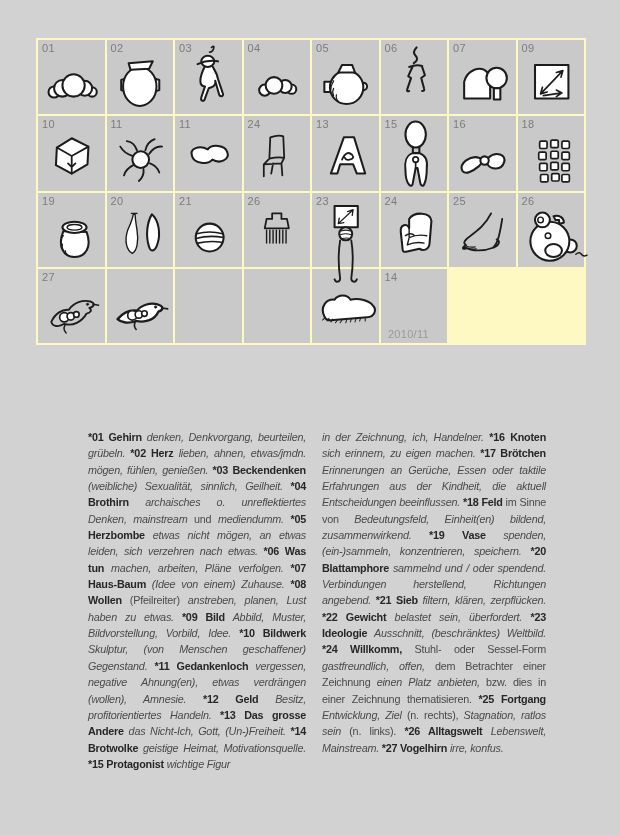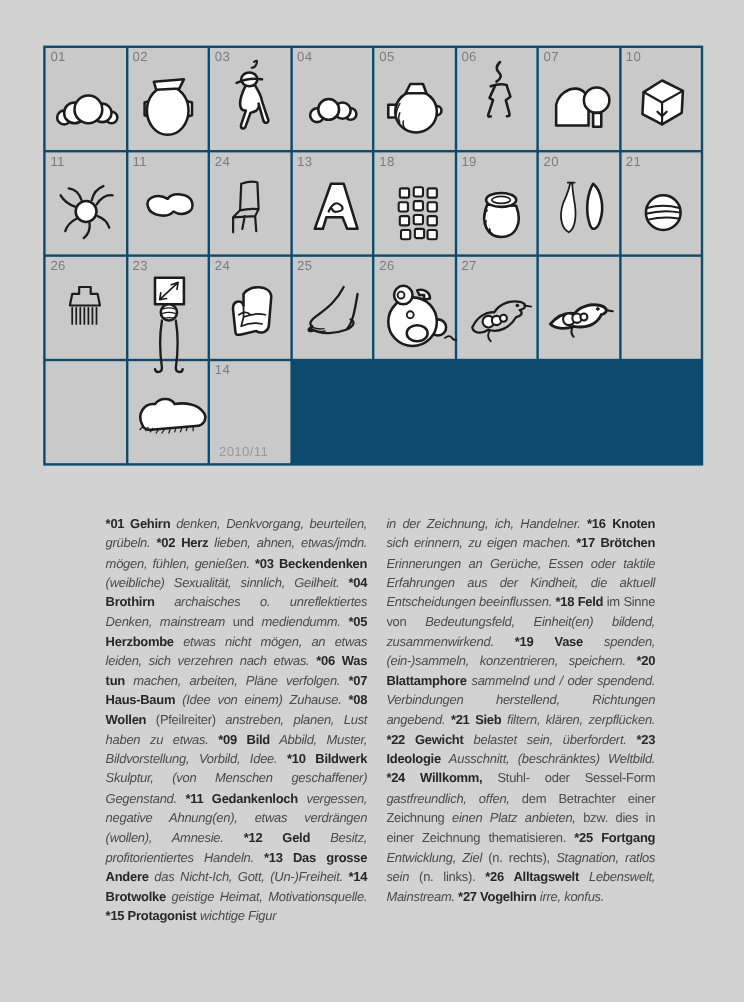--- a/index.html
+++ b/index.html
@@ -2,23 +2,23 @@
 <html><head>
 <meta charset="utf-8">
 <style>
   html,body{margin:0;padding:0;}
   body{
     width:620px;height:835px;position:relative;
     background:#d2d2d2;overflow:hidden;
     font-family:"Liberation Sans","DejaVu Sans",sans-serif;
   }
   .grid{
-    position:absolute;left:36px;top:38px;width:550px;height:350px;
+    position:absolute;left:36px;top:38px;width:550px;height:307px;
     display:grid;grid-template-columns:repeat(8,1fr);grid-template-rows:repeat(4,1fr);
-    background:#0c4a6e;gap:2px;padding:2px;box-sizing:border-box;
+    background:#fef9c3;gap:2px;padding:2px;box-sizing:border-box;
   }
   .cell{position:relative;background:#c9c9c9;}
   .cellnum{
     position:absolute;left:4px;top:2px;font-size:11px;color:#7c7c7c;
     letter-spacing:.3px;
   }
   .year{
     position:absolute;right:18px;bottom:3px;font-size:11px;color:#999;
     letter-spacing:.3px;
   }
@@ -124,20 +124,31 @@
           <g stroke="#1c1c1c" fill="#fff" stroke-width="2.2" stroke-linecap="round" stroke-linejoin="round">
             <path d="M15 63 L15 45 Q17 36 26 32 Q35 29 40 35 L43 39 L43 63 Z"></path>
             <circle cx="50" cy="41" r="11"></circle>
             <path d="M47 52 h7 v12 h-7 z"></path>
           </g>
         </svg>
       </div>
       <span class="cellnum" data-name="cell-number">07</span>
     </div>
     <div class="cell" data-name="grid-cell">
+      <div class="icon-wrap" data-name="bild-icon">
+        <svg viewBox="0 0 69 80">
+          <g stroke="#1c1c1c" fill="#fff" stroke-width="2.2" stroke-linecap="round" stroke-linejoin="round">
+            <rect x="17" y="27" width="36" height="36"></rect>
+            <path d="M23 58 L47 33 M47 33 l-7 2 M47 33 l-2 7 M23 58 l7 -2 M23 58 l2 -7 M26 60 l20 -3 M46 57 l-6 -3 M46 57 l-6 4" fill="none" stroke-width="1.8"></path>
+          </g>
+        </svg>
+      </div>
+      <span class="cellnum" data-name="cell-number">09</span>
+    </div>
+    <div class="cell" data-name="grid-cell">
       <div class="icon-wrap" data-name="bildwerk-icon">
         <svg viewBox="0 0 69 80">
           <g stroke="#1c1c1c" fill="#fff" stroke-width="2.2" stroke-linecap="round" stroke-linejoin="round">
             <path d="M35 24 L53 33 L52 52 L35 62 L18 53 L19 34 Z"></path>
             <path d="M19 34 L35 43 L53 33 M35 43 L35 62 M35 46 L35 55 M35 55 l-4 -4 M35 55 l4 -4" fill="none" stroke-width="1.9"></path>
           </g>
         </svg>
       </div>
       <span class="cellnum" data-name="cell-number">10</span>
     </div>
@@ -175,20 +186,46 @@
     <div class="cell" data-name="grid-cell">
       <div class="icon-wrap" data-name="das-grosse-andere-icon">
         <svg viewBox="0 0 69 80">
           <g stroke="#1c1c1c" fill="#fff" stroke-width="2.2" stroke-linecap="round" stroke-linejoin="round">
             <path d="M19 62 L33 23 L44 23 L56 62 L47 62 L43 52 L29 52 L26 62 Z"></path>
             <path d="M31 47 q5 -11 11 -5 q3 4 -3 5 q-4 1 -5 -2" fill="none" stroke-width="1.9"></path>
           </g>
         </svg>
       </div>
       <span class="cellnum" data-name="cell-number">13</span>
+    </div>
+    <div class="cell" data-name="grid-cell">
+      <div class="icon-wrap" data-name="protagonist-icon">
+        <svg viewBox="0 0 69 80">
+          <g stroke="#1c1c1c" fill="#fff" stroke-width="2.2" stroke-linecap="round" stroke-linejoin="round">
+            <path d="M33 33 L33 41 M40 33 L40 41" fill="none"></path>
+            <path d="M33 40 C26 42 24 50 25 58 C25 66 27 72 29 74 C31 76 33 75 33 72 L36 56 L38 56 L41 72 C41 75 44 76 45 74 C47 70 48 62 48 56 C49 48 46 42 40 40 Z"></path>
+            <ellipse cx="36" cy="20" rx="11" ry="14"></ellipse>
+            <circle cx="36" cy="47" r="3" stroke-width="1.8"></circle>
+            <path d="M36 50 L36 56" fill="none" stroke-width="1.8"></path>
+          </g>
+        </svg>
+      </div>
+      <span class="cellnum" data-name="cell-number">15</span>
+    </div>
+    <div class="cell" data-name="grid-cell">
+      <div class="icon-wrap" data-name="knoten-icon">
+        <svg viewBox="0 0 69 80">
+          <g stroke="#1c1c1c" fill="#fff" stroke-width="2.2" stroke-linecap="round" stroke-linejoin="round">
+            <path d="M13 59 C9 51 22 42 31 45 C35 46 35 51 31 54 C25 59 16 64 13 59 Z"></path>
+            <path d="M41 45 C49 38 61 41 58 50 C55 59 44 58 40 52 Z"></path>
+            <circle cx="37" cy="48" r="4.5"></circle>
+          </g>
+        </svg>
+      </div>
+      <span class="cellnum" data-name="cell-number">16</span>
     </div>
     <div class="cell" data-name="grid-cell">
       <div class="icon-wrap" data-name="feld-icon">
         <svg viewBox="0 0 69 80">
           <g stroke="#1c1c1c" fill="#fff" stroke-width="1.8" stroke-linecap="round" stroke-linejoin="round">
             <rect x="22" y="27" width="8" height="8" rx="1.5"></rect>
             <rect x="34" y="26" width="8" height="8" rx="1.5"></rect>
             <rect x="46" y="27" width="8" height="8" rx="1.5"></rect>
             <rect x="21" y="39" width="8" height="8" rx="1.5"></rect>
             <rect x="34" y="38" width="8" height="8" rx="1.5"></rect>

